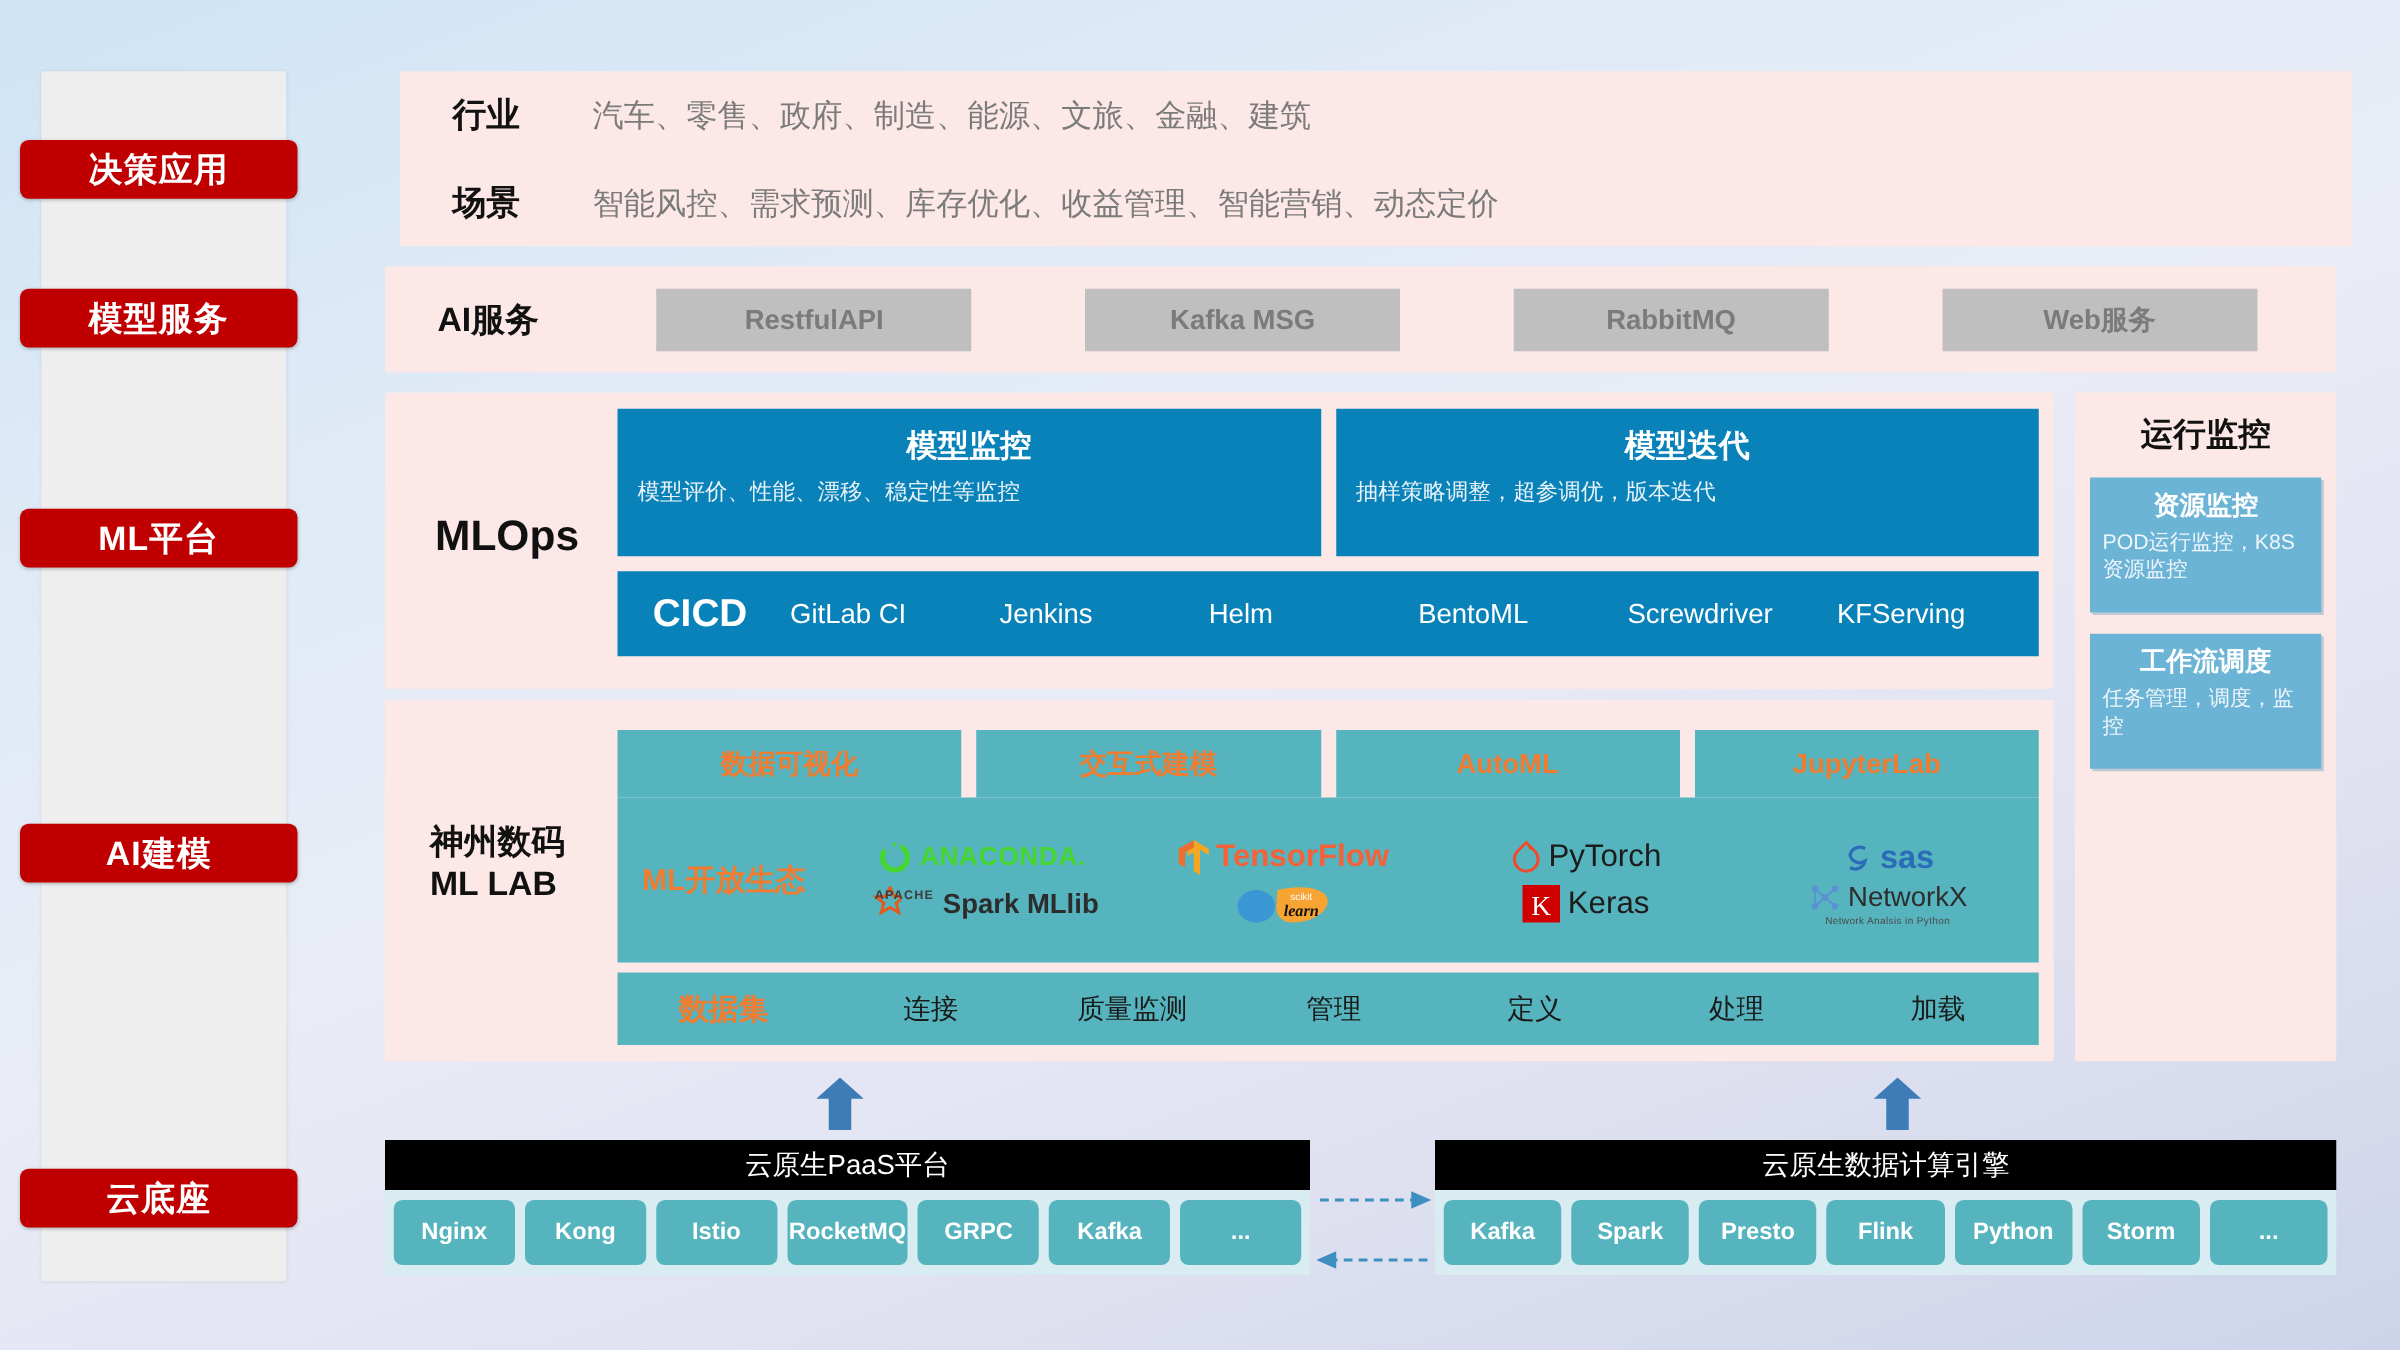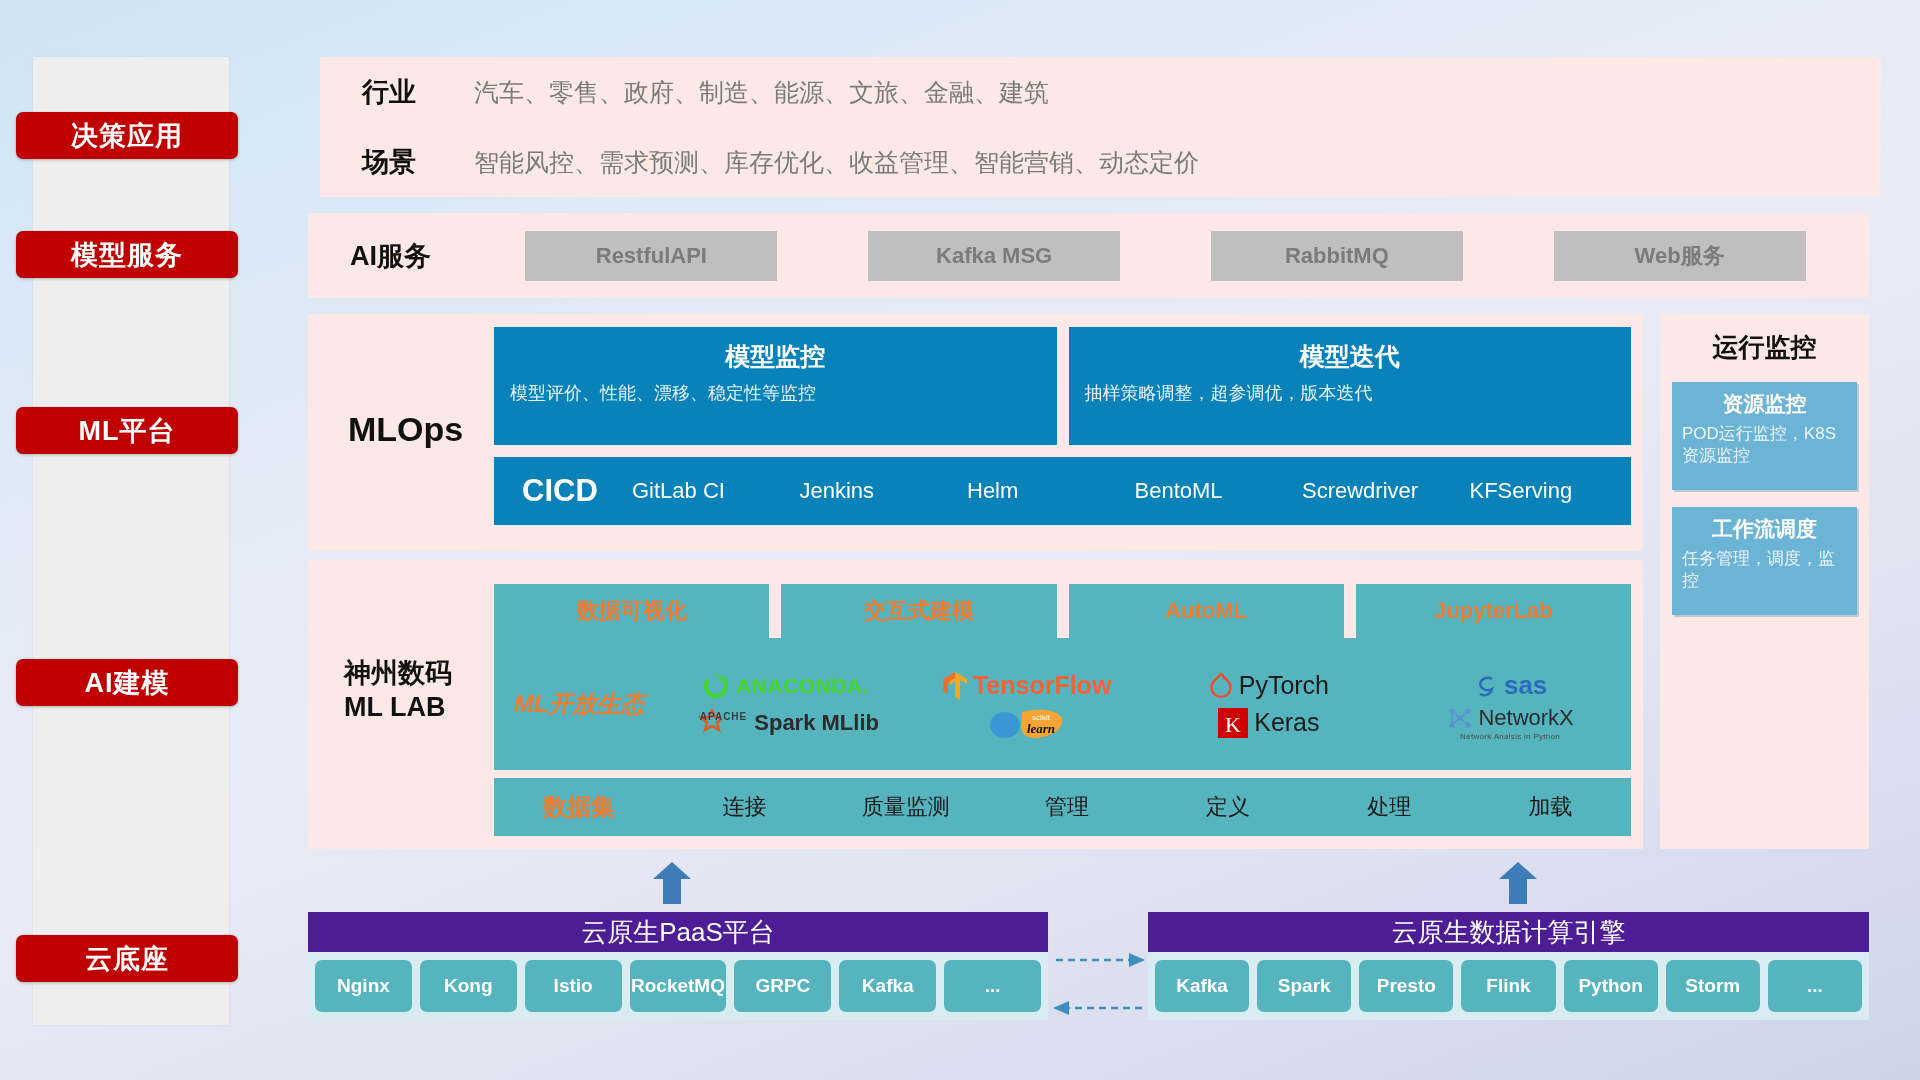--- a/index.html
+++ b/index.html
@@ -85,21 +85,21 @@
   .tool-chip {
     flex: 1; height: 54px; background: #55b4bd; color: #ef7c30;
     font-size: 22px; font-weight: bold;
     display: flex; align-items: center; justify-content: center;
   }
   #eco-band {
     position: absolute; left: 186px; top: 78px; right: 12px; height: 132px;
     background: #55b4bd; display: flex; align-items: center;
   }
   #eco-label { width: 170px; flex: none; color: #ef7c30; font-size: 24px;
-     font-weight: bold; text-align: center; font-style: italic; }
+     font-weight: bold; text-align: center; }
   #eco-logos { flex: 1; display: grid; grid-template-columns: repeat(4, 1fr);
      grid-template-rows: 1fr 1fr; align-items: center; justify-items: center; }
   .logo { display: flex; align-items: center; gap: 5px; }
 
   #dataset-band {
     position: absolute; left: 186px; top: 218px; right: 12px; height: 58px;
     background: #55b4bd; display: flex; align-items: center;
   }
   #dataset-label { width: 170px; flex: none; color: #ef7c30; font-size: 24px;
      font-weight: bold; text-align: center; }
@@ -113,22 +113,22 @@
     margin: 17px 12px 0; background: #6cb4d6; color: #fff;
     padding: 8px 10px 10px; min-height: 108px;
     box-shadow: 2px 2px 0 rgba(120,160,190,.45);
   }
   .mon-card-title { font-size: 21px; font-weight: bold; text-align: center; margin-bottom: 5px; }
   .mon-card-desc { font-size: 17px; line-height: 1.3; color: #eef6fb; }
 
   
   .cloud-group { position: absolute; }
   .cloud-head {
-    height: 40px; background: #4c1d95; color: #fff;
-    font-size: 26px; display: flex; align-items: center; justify-content: center;
+    height: 40px; background: #000000; color: #fff;
+    font-size: 22px; display: flex; align-items: center; justify-content: center;
   }
   .cloud-body {
     background: #d8ecf2; padding: 8px 7px; display: flex; gap: 8px;
   }
   .cloud-chip {
     flex: 1; min-height: 52px; background: #55b4bd; color: #fff;
     border-radius: 7px; font-size: 19px; font-weight: bold;
     display: flex; align-items: center; justify-content: center;
     text-align: center; line-height: 1.1; padding: 0;
   }

